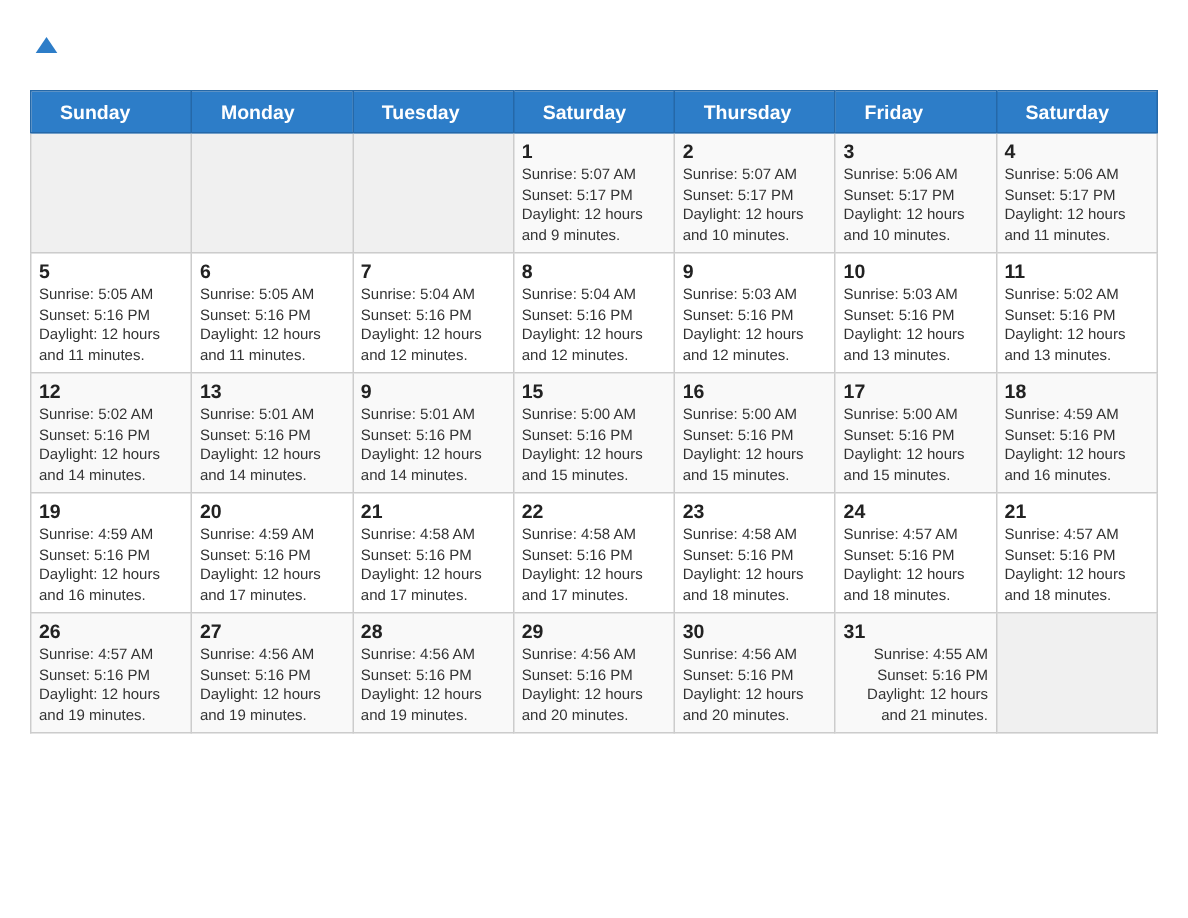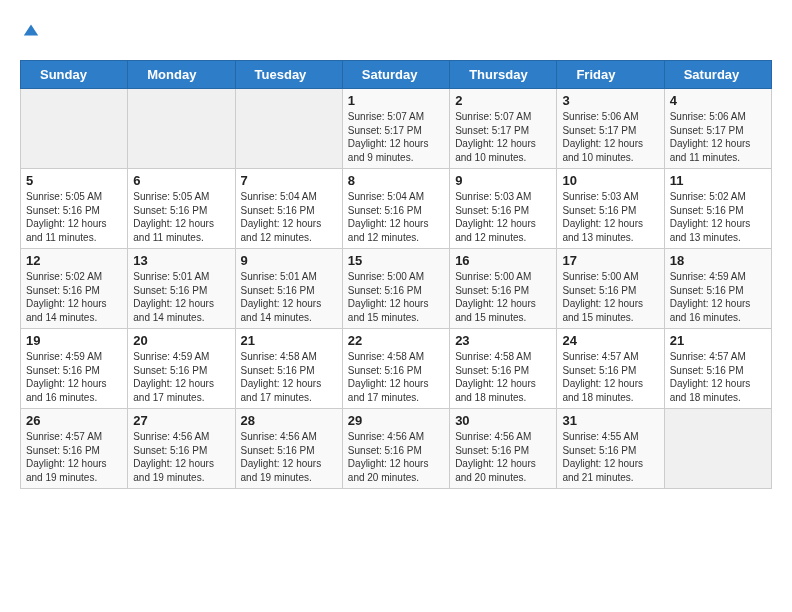--- a/index.html
+++ b/index.html
@@ -301,20 +301,20 @@
 Daylight: 12 hours and 20 minutes.</div>
         </td>
         <td>
           <div class="day-num">30</div>
           <div class="cell-text" style="white-space: pre-line;">Sunrise: 4:56 AM
 Sunset: 5:16 PM
 Daylight: 12 hours and 20 minutes.</div>
         </td>
         <td>
           <div class="day-num">31</div>
-          <div class="cell-text" style="white-space: pre-line;">Sunrise: 4:55 AM
+          <div class="cell-text" style="white-space: pre-line; text-align: right;">Sunrise: 4:55 AM
 Sunset: 5:16 PM
 Daylight: 12 hours and 21 minutes.</div>
         </td>
         <td class="empty-cell"></td>
       </tr>
     </tbody>
 </table>
 
 </body></html>

